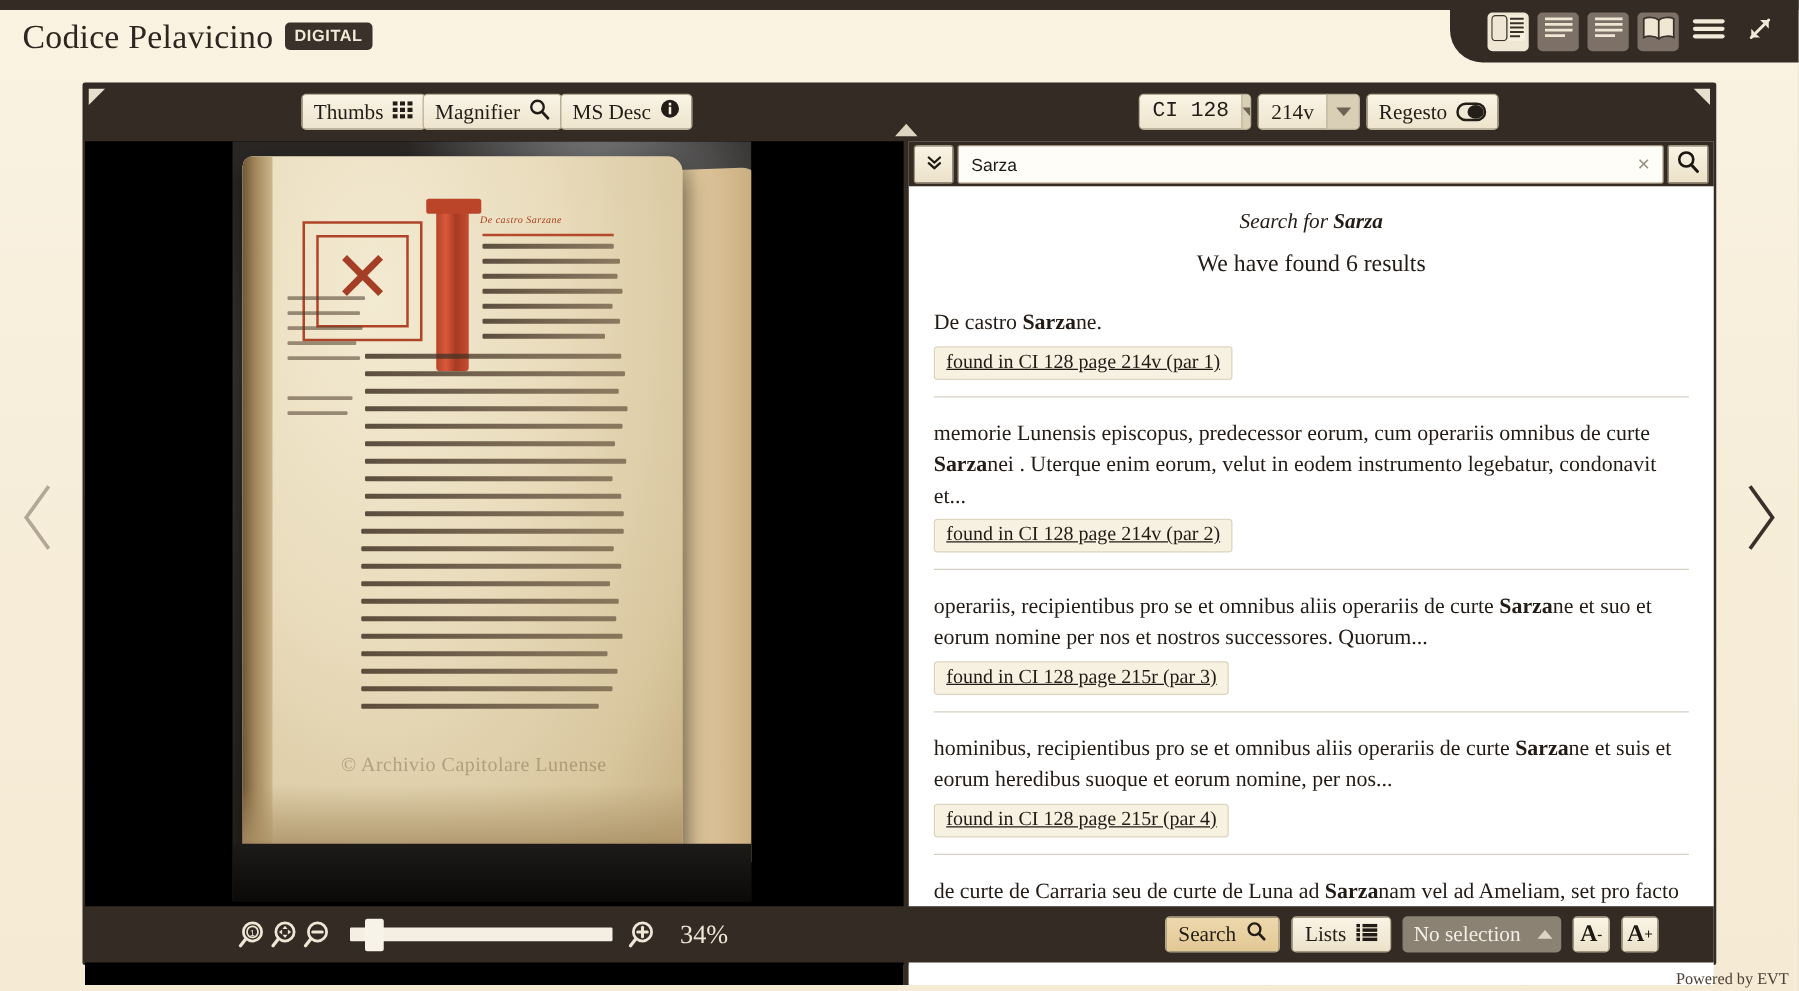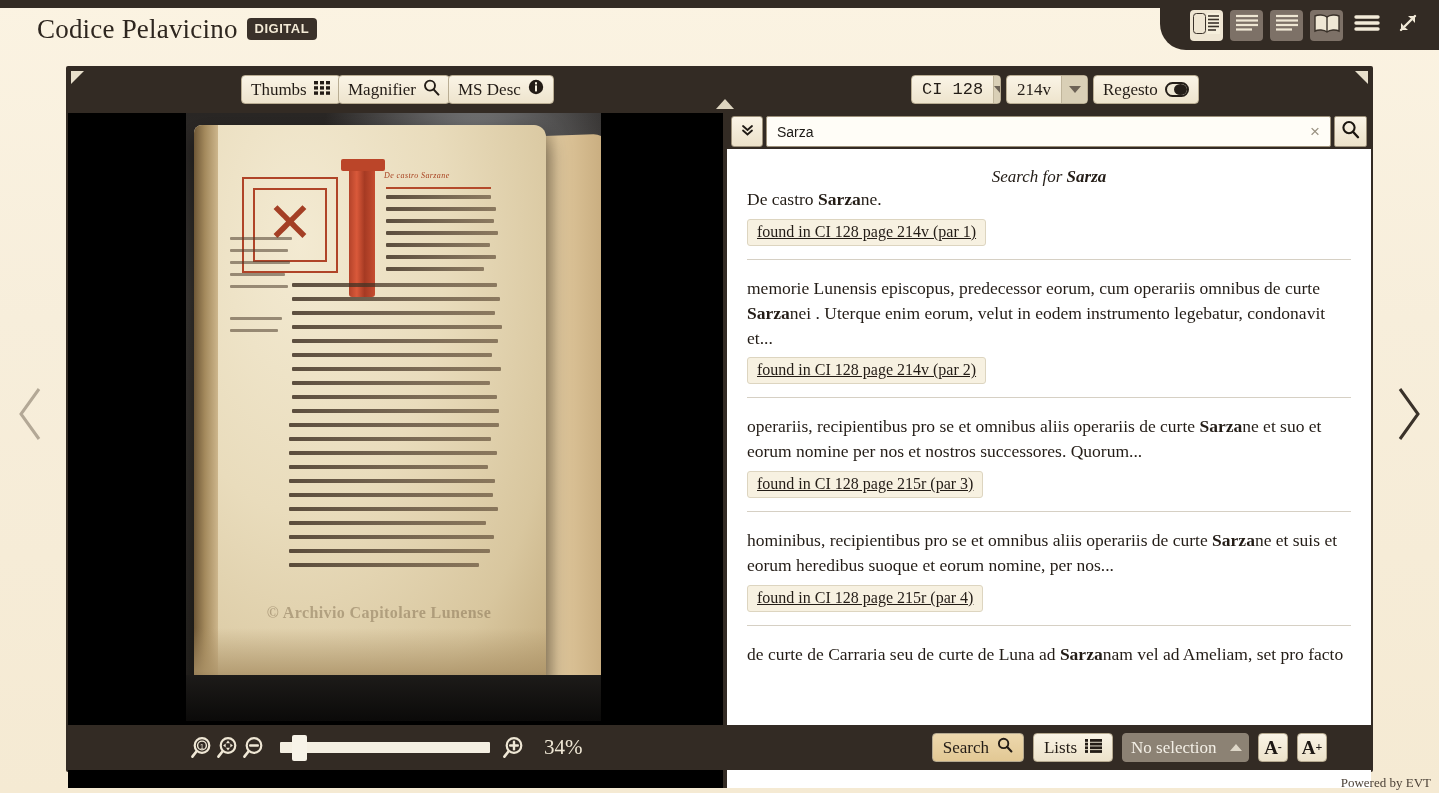--- a/index.html
+++ b/index.html
@@ -22,21 +22,20 @@
   }
   #header-bar-bg {
     position: absolute; left: 0; top: 0; width: 1439px; height: 8px;
     background: #332b24;
   }
   .app-title {
     position: absolute; left: 18px; top: 14px;
     font-size: 27px; color: #2e261f; letter-spacing: .2px;
     font-family: "Liberation Serif", serif;
     white-space: nowrap;
-    margin-left: 19px;
   }
   .digital-badge {
     display: inline-block;
     background: #3a312a; color: #f3ead6;
     font-family: "Liberation Sans", sans-serif;
     font-size: 13px; font-weight: bold; letter-spacing: .5px;
     padding: 3px 8px 4px; border-radius: 4px;
     vertical-align: 5px; margin-left: 9px;
   }
   
@@ -208,21 +207,20 @@
   .ms-note {
     position:absolute; height: 3px;
     background: rgba(78,62,46,.55); border-radius:1px;
   }
   .ms-watermark {
     position:absolute; left: 20px; bottom: 78px; width: 330px;
     text-align:center; font-size: 16px;
     color: rgba(120,100,72,.45);
     letter-spacing: .4px;
     font-family:"Liberation Serif",serif;
-    font-weight:bold;
   }
   .ms-stand {
     position:absolute; left:0; bottom:0; width:100%; height:46px;
     background: linear-gradient(180deg,#1d1b19 0%, #0b0a09 100%);
   }
   
   #splitter {
     width: 4px; height: 675px; background: #332b24; position:relative;
   }
   #splitter-arrow {
@@ -579,20 +577,21 @@
               <line x1="12.2" y1="12" x2="17" y2="17.2" stroke="#1b1610" stroke-width="2.4" stroke-linecap="round"></line>
             </svg>
           </span>
         </div>
       </div>
 
       <div id="results">
         <div class="search-head">
           <span>Search for </span><b>Sarza</b>
         </div>
+        <div class="result-count">We have found 6 results</div>
         <div id="results-container">
             <div class="result-item"><p class="result-text"><span>De castro </span><b>Sarza</b><span>ne.</span></p><span class="result-link">found in CI 128 page 214v (par 1)</span></div>
             <div class="result-item"><p class="result-text"><span>memorie Lunensis episcopus, predecessor eorum, cum operariis omnibus de curte </span><b>Sarza</b><span>nei . Uterque enim eorum, velut in eodem instrumento legebatur, condonavit et...</span></p><span class="result-link">found in CI 128 page 214v (par 2)</span></div>
             <div class="result-item"><p class="result-text"><span>operariis, recipientibus pro se et omnibus aliis operariis de curte </span><b>Sarza</b><span>ne et suo et eorum nomine per nos et nostros successores. Quorum...</span></p><span class="result-link">found in CI 128 page 215r (par 3)</span></div>
             <div class="result-item"><p class="result-text"><span>hominibus, recipientibus pro se et omnibus aliis operariis de curte </span><b>Sarza</b><span>ne et suis et eorum heredibus suoque et eorum nomine, per nos...</span></p><span class="result-link">found in CI 128 page 215r (par 4)</span></div>
             <div class="result-item">
               <p class="result-text"><span>de curte de Carraria seu de curte de Luna ad </span><b>Sarza</b><span>nam vel ad Ameliam, set pro facto</span></p>
             </div>
           </div>
       </div>

